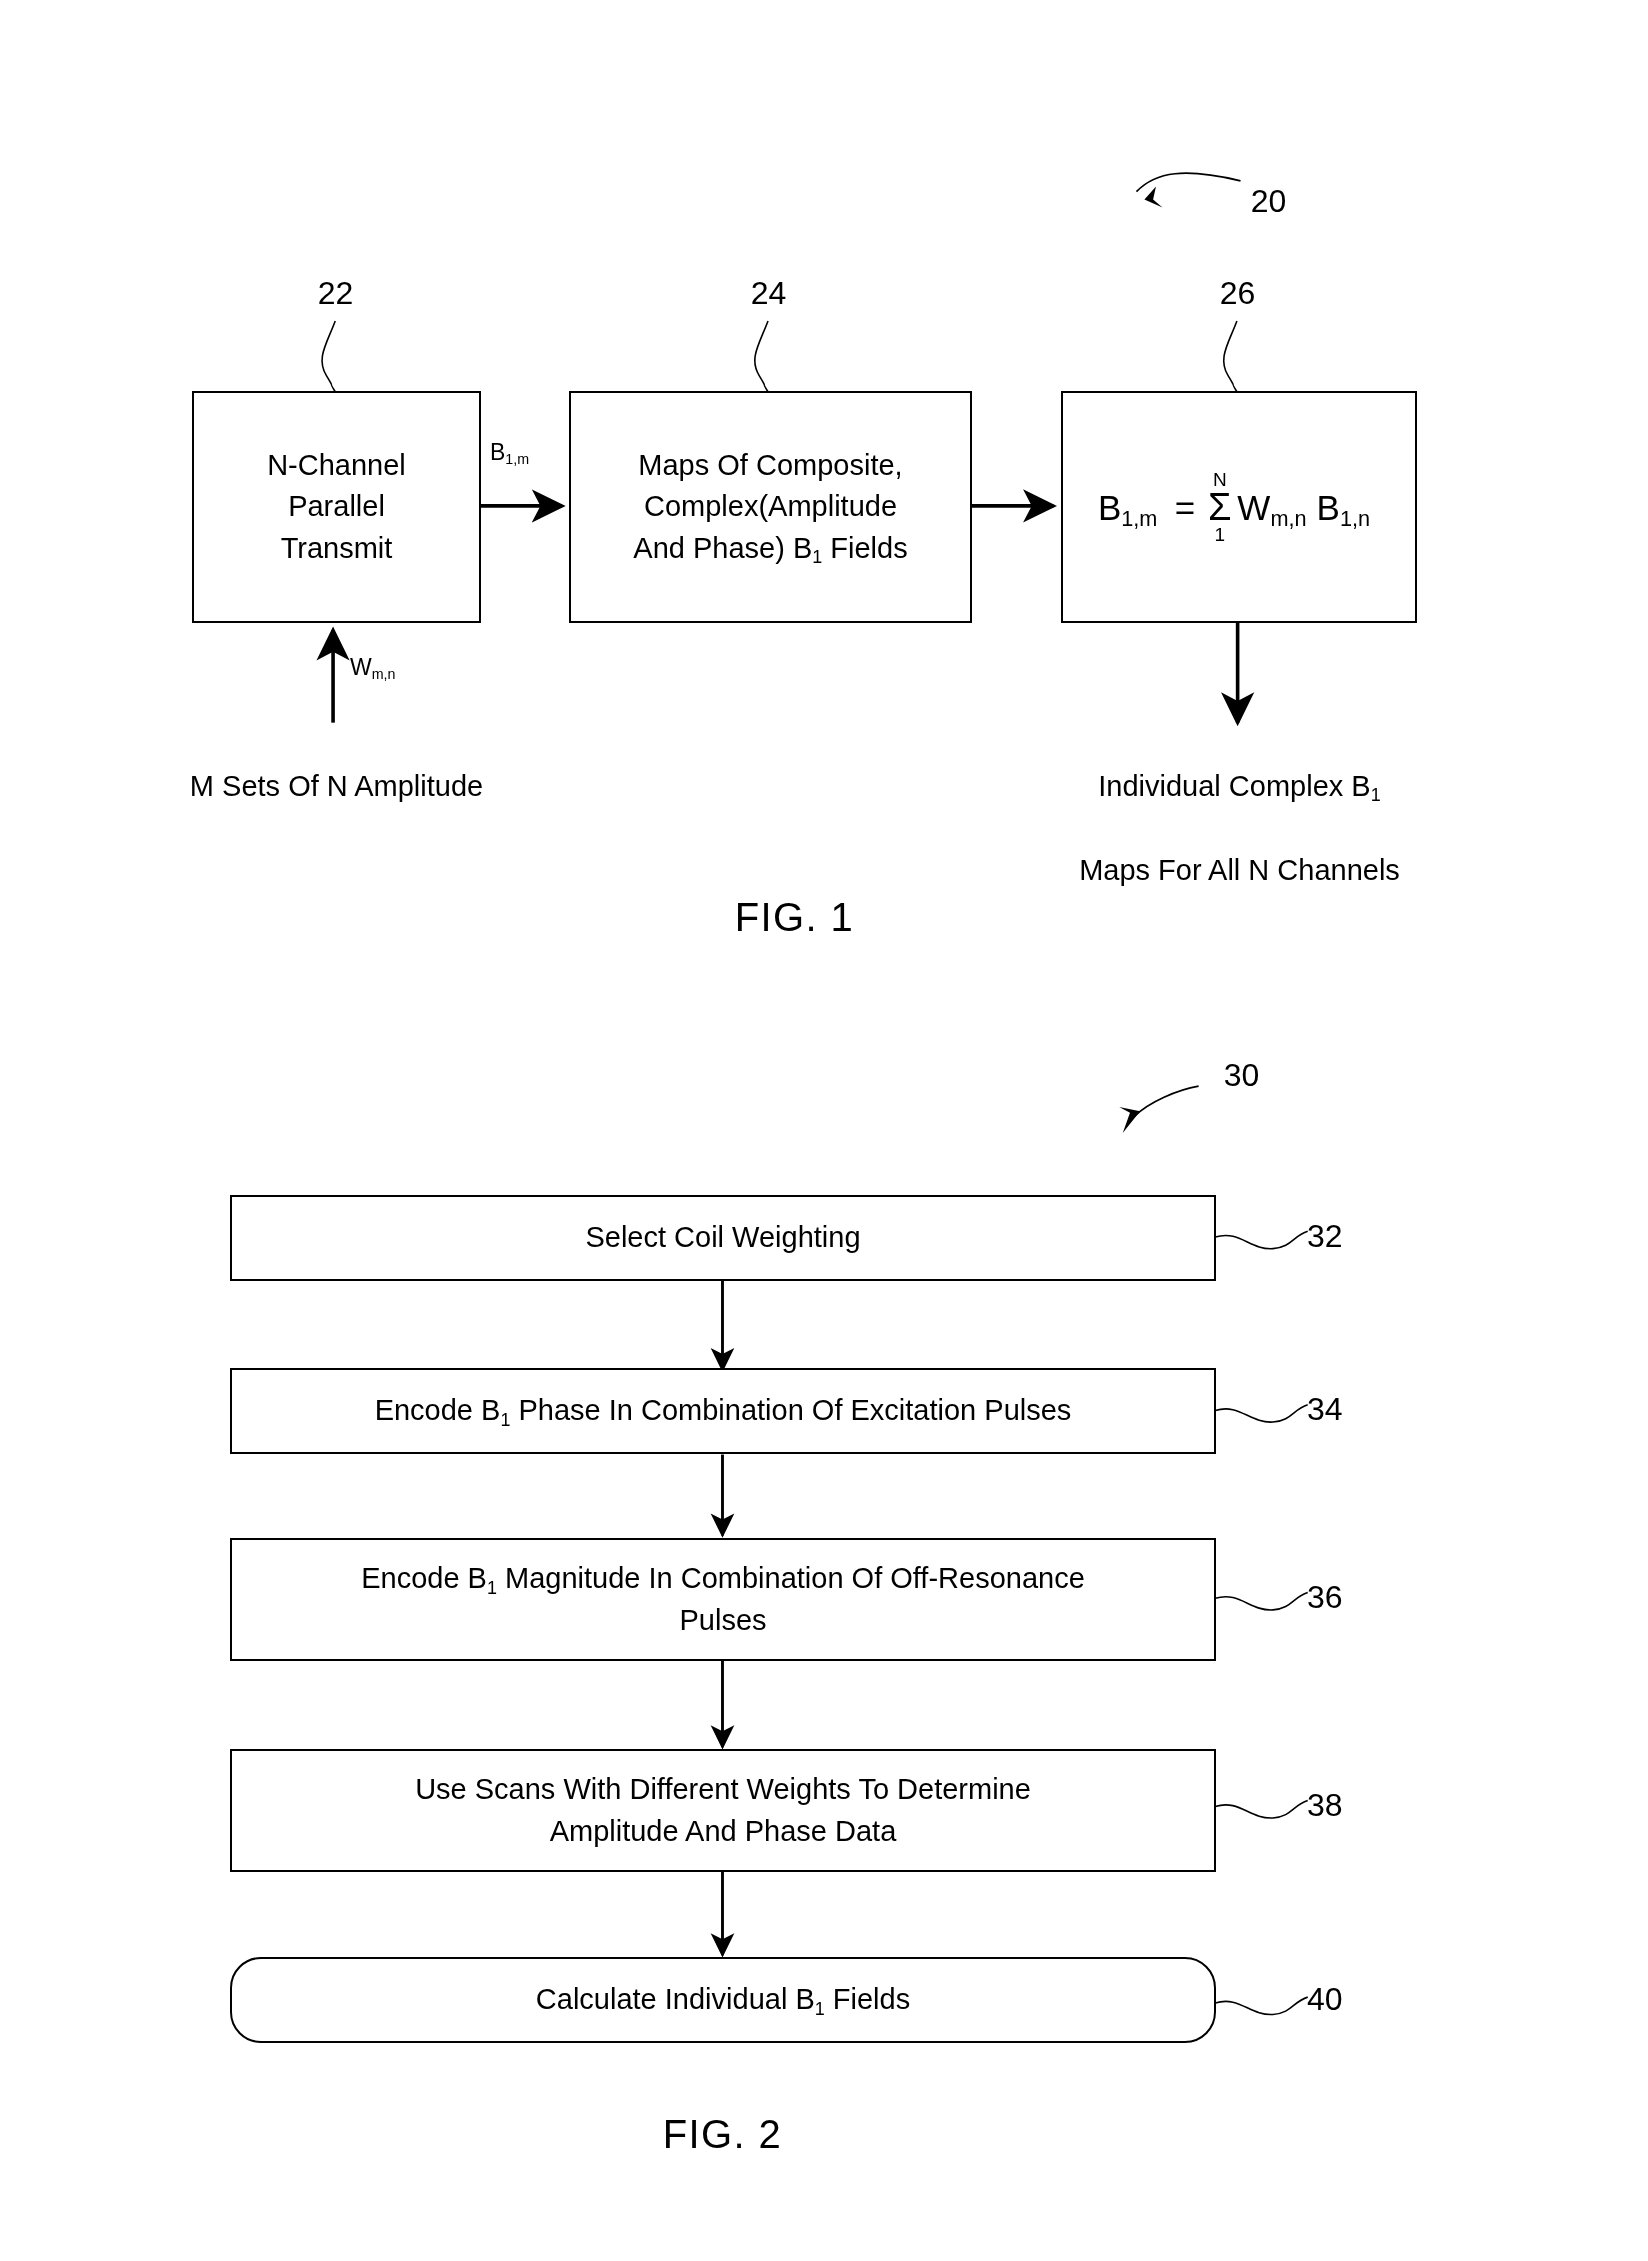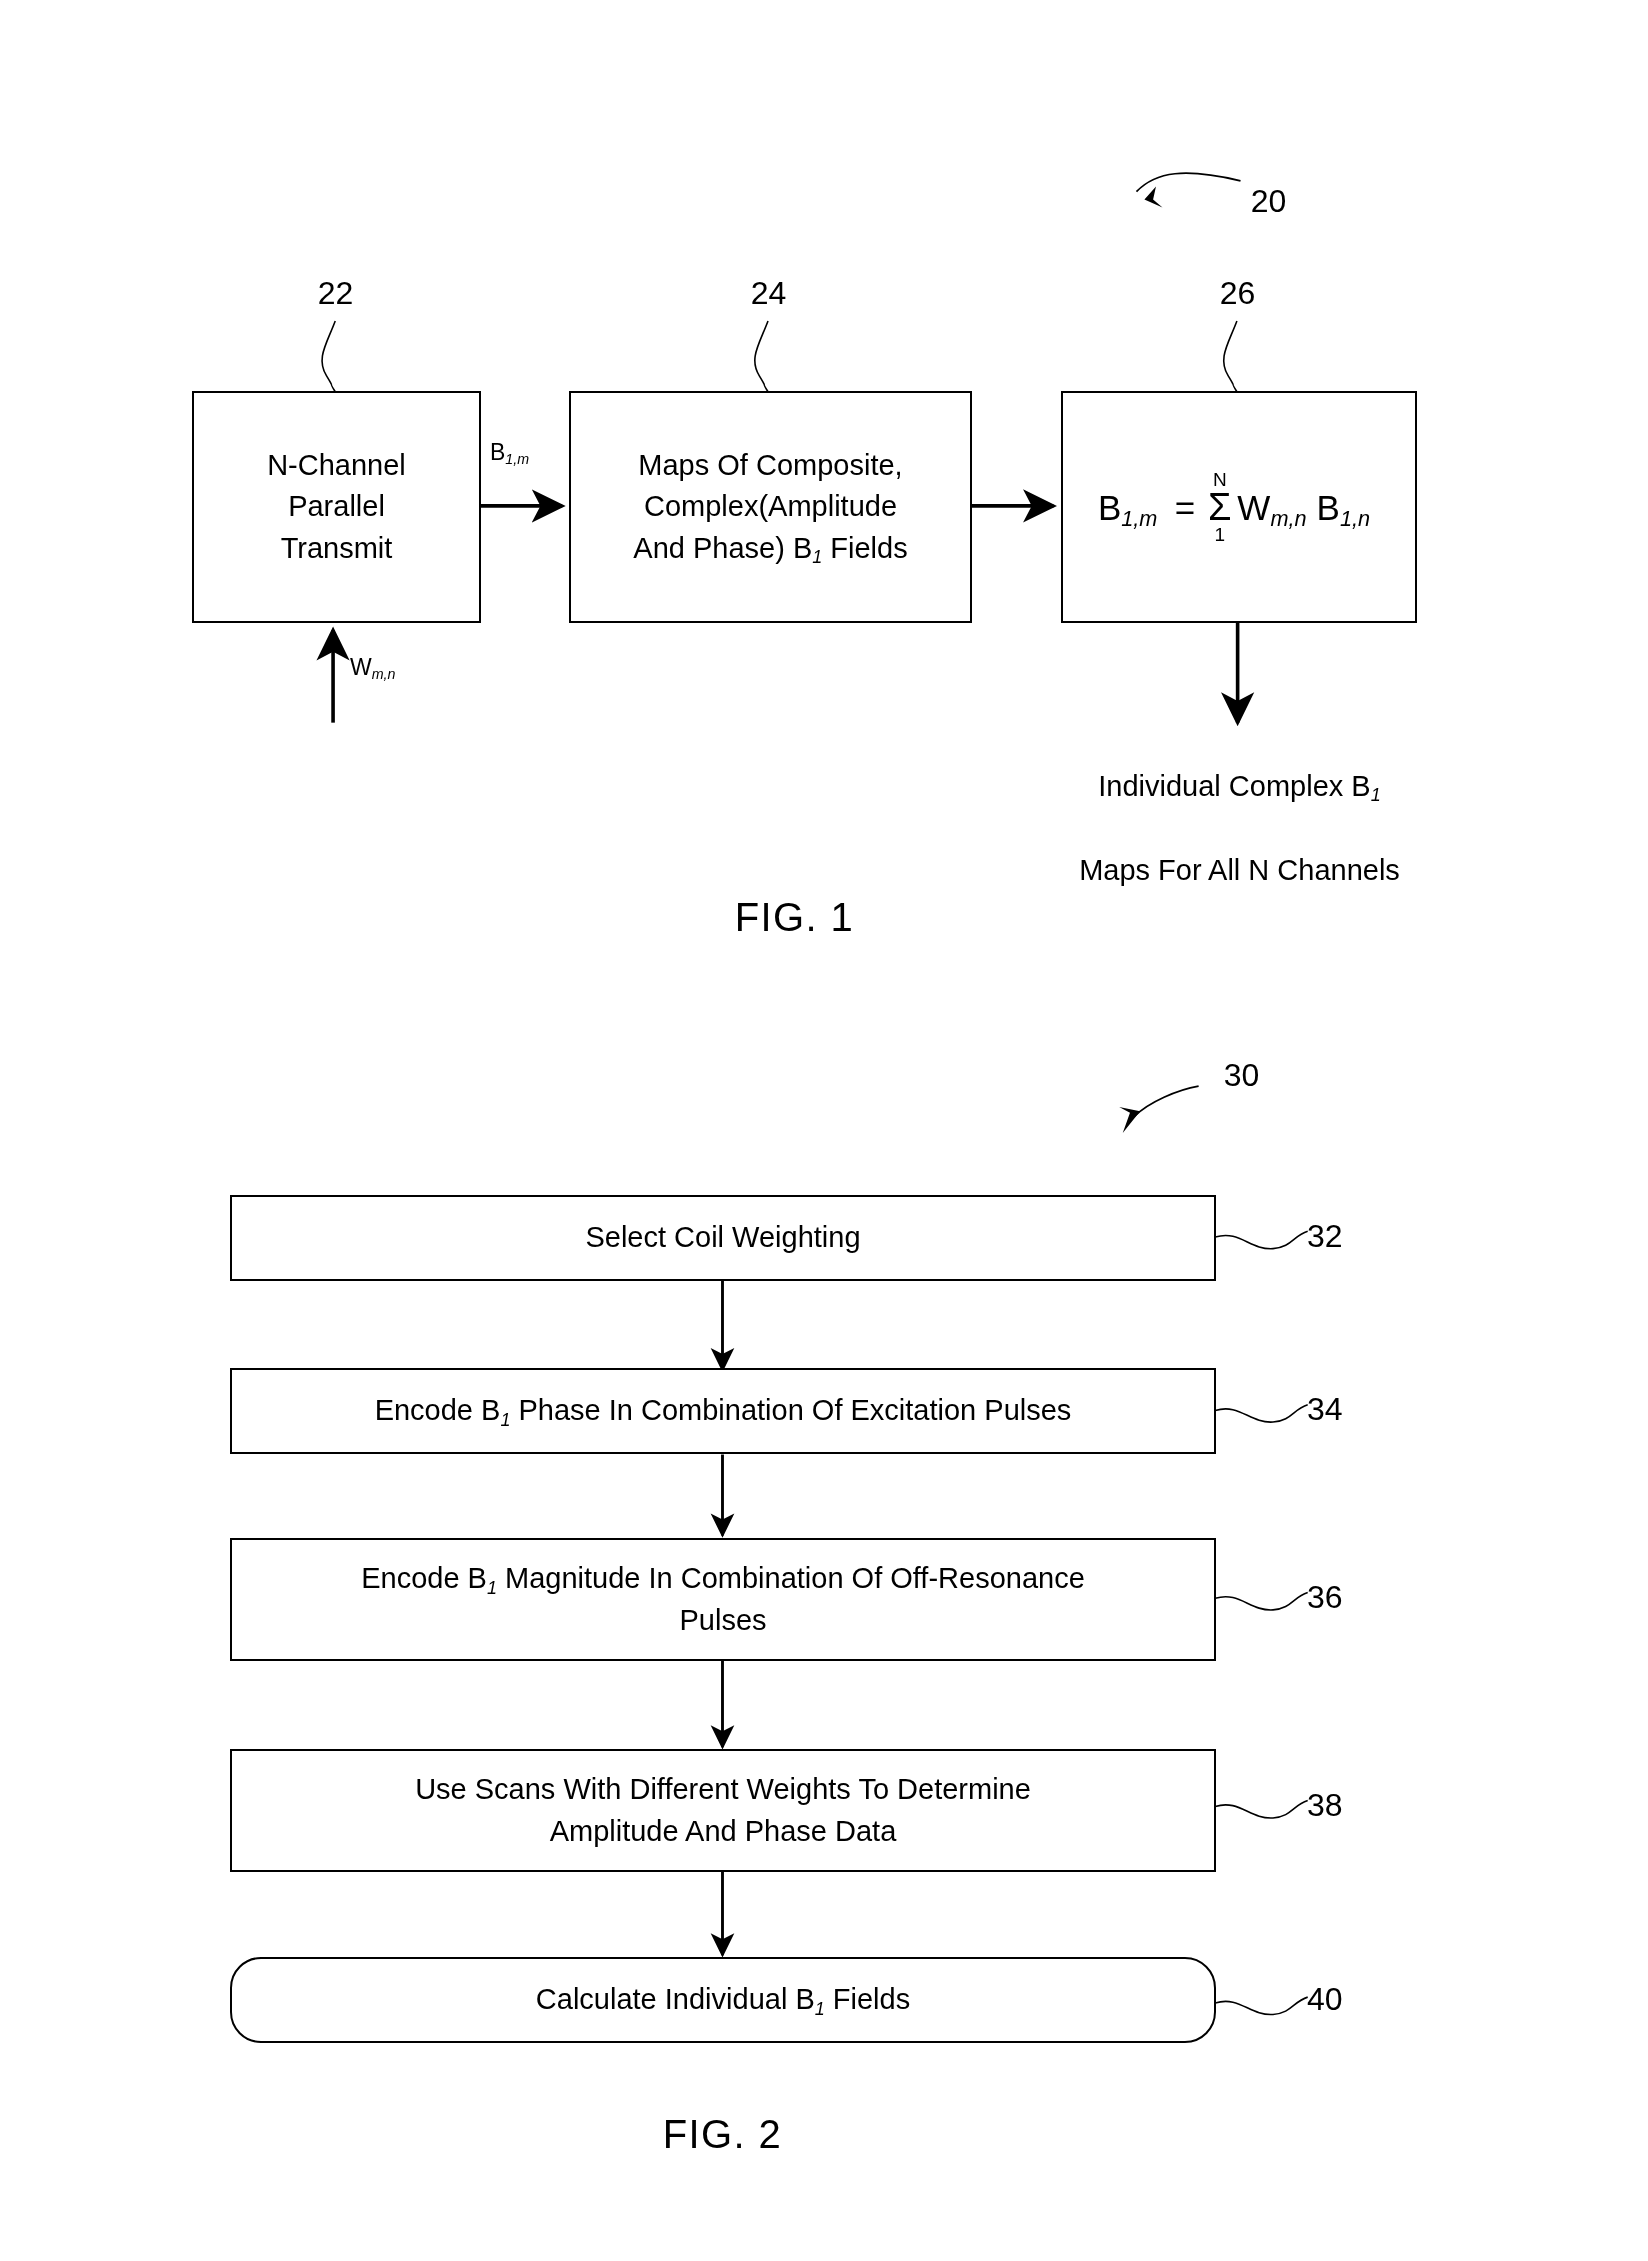--- a/index.html
+++ b/index.html
@@ -64,21 +64,20 @@
     font-size: 23px;
     line-height: 1;
   }
 
   
   sub {
     font-size: 0.62em;
     vertical-align: baseline;
     position: relative;
     top: 0.30em;
-    font-style: italic;
   }
 
   
   .formula {
     display: inline-flex;
     align-items: center;
     font-size: 35px;
     line-height: 1;
     white-space: nowrap;
   }
@@ -226,20 +225,21 @@
         <span class="term"><span>W</span><sub>m,n</sub></span>
         <span class="term"><span>B</span><sub>1,n</sub></span>
       </div>
     </div>
 
     <div class="smalllabel" style="left:490px; top:441px;"><span>B</span><sub>1,m</sub></div>
 
     <div class="smalllabel" style="left:350px; top:656px;"><span>W</span><sub>m,n</sub></div>
 
     <div class="ptext" style="left:116px; top:723px; width:441px;">
+      <div>M Sets Of N Amplitude</div>
     </div>
 
     <div class="ptext" style="left:1008px; top:723px; width:463px;">
       <div><span>Individual Complex B</span><sub>1</sub></div>
       <div>Maps For All N Channels</div>
     </div>
 
     <div class="figcap" style="left:614px; top:877px; width:361px;margin-top:20px;">FIG. 1</div>
   </div>
 

